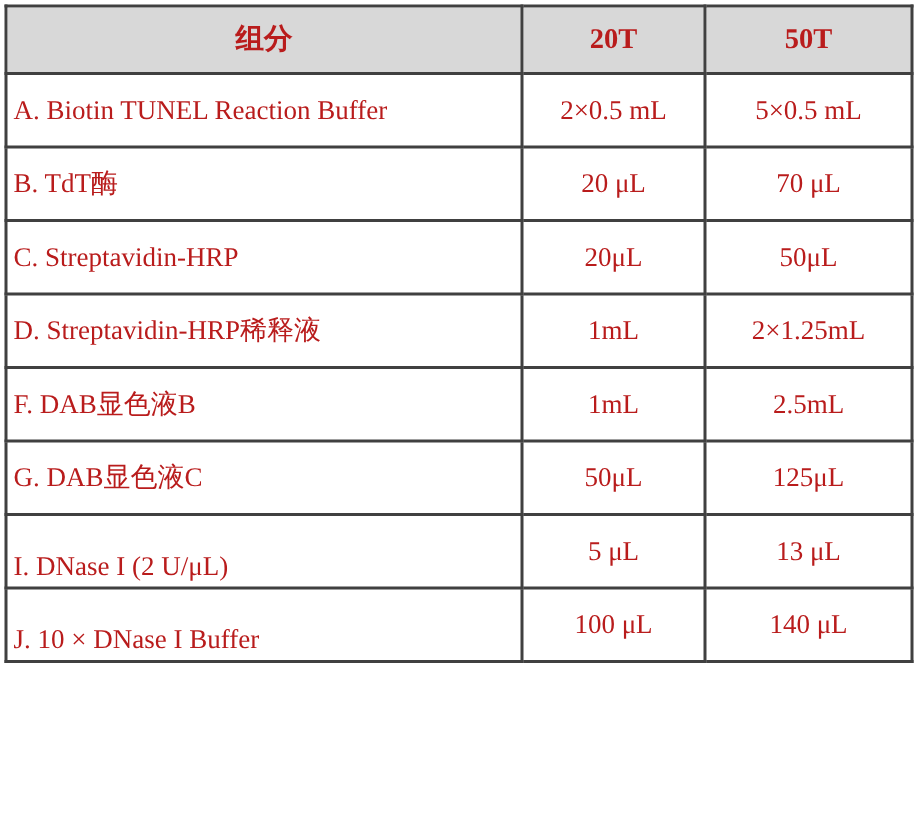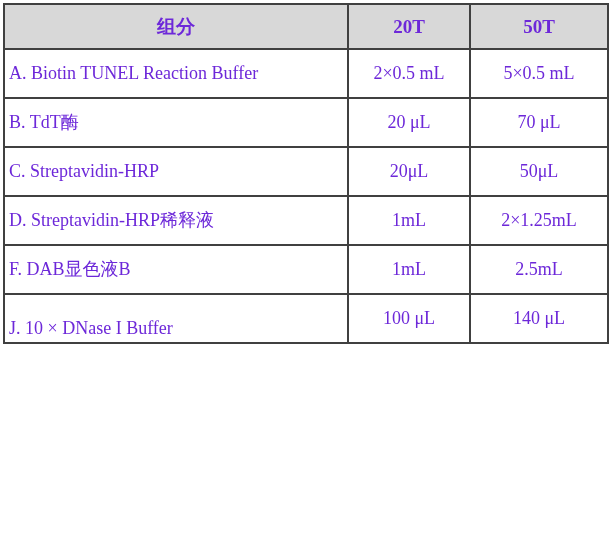--- a/index.html
+++ b/index.html
@@ -6,21 +6,21 @@
     margin: 0;
     padding: 0;
     background: #ffffff;
   }
   .page {
     position: relative;
     width: 610px;
     height: 544px;
     background: #ffffff;
     font-family: "Liberation Serif", "DejaVu Serif", serif;
-    color: #6d28d9;
+    color: #b91c1c;
     overflow: hidden;
   }
   table.kit {
     position: absolute;
     left: 3px;
     top: 3px;
     width: 604px;
     border-collapse: collapse;
     table-layout: fixed;
   }
@@ -98,22 +98,32 @@
         <td class="c-val">2×1.25mL</td>
       </tr>
 
 
       <tr class="row">
         <td class="c-label">F. DAB显色液B</td>
         <td class="c-val">1mL</td>
         <td class="c-val">2.5mL</td>
       </tr>
 
+      <tr class="row">
+        <td class="c-label">G. DAB显色液C</td>
+        <td class="c-val">50μL</td>
+        <td class="c-val">125μL</td>
+      </tr>
 
 
+      <tr class="row bottom-label">
+        <td class="c-label">I. DNase I (2 U/μL)</td>
+        <td class="c-val">5 μL</td>
+        <td class="c-val">13 μL</td>
+      </tr>
 
       <tr class="row bottom-label">
         <td class="c-label">J. 10 × DNase I Buffer</td>
         <td class="c-val">100 μL</td>
         <td class="c-val">140 μL</td>
       </tr>
     </tbody>
   </table>
 </div>
 

